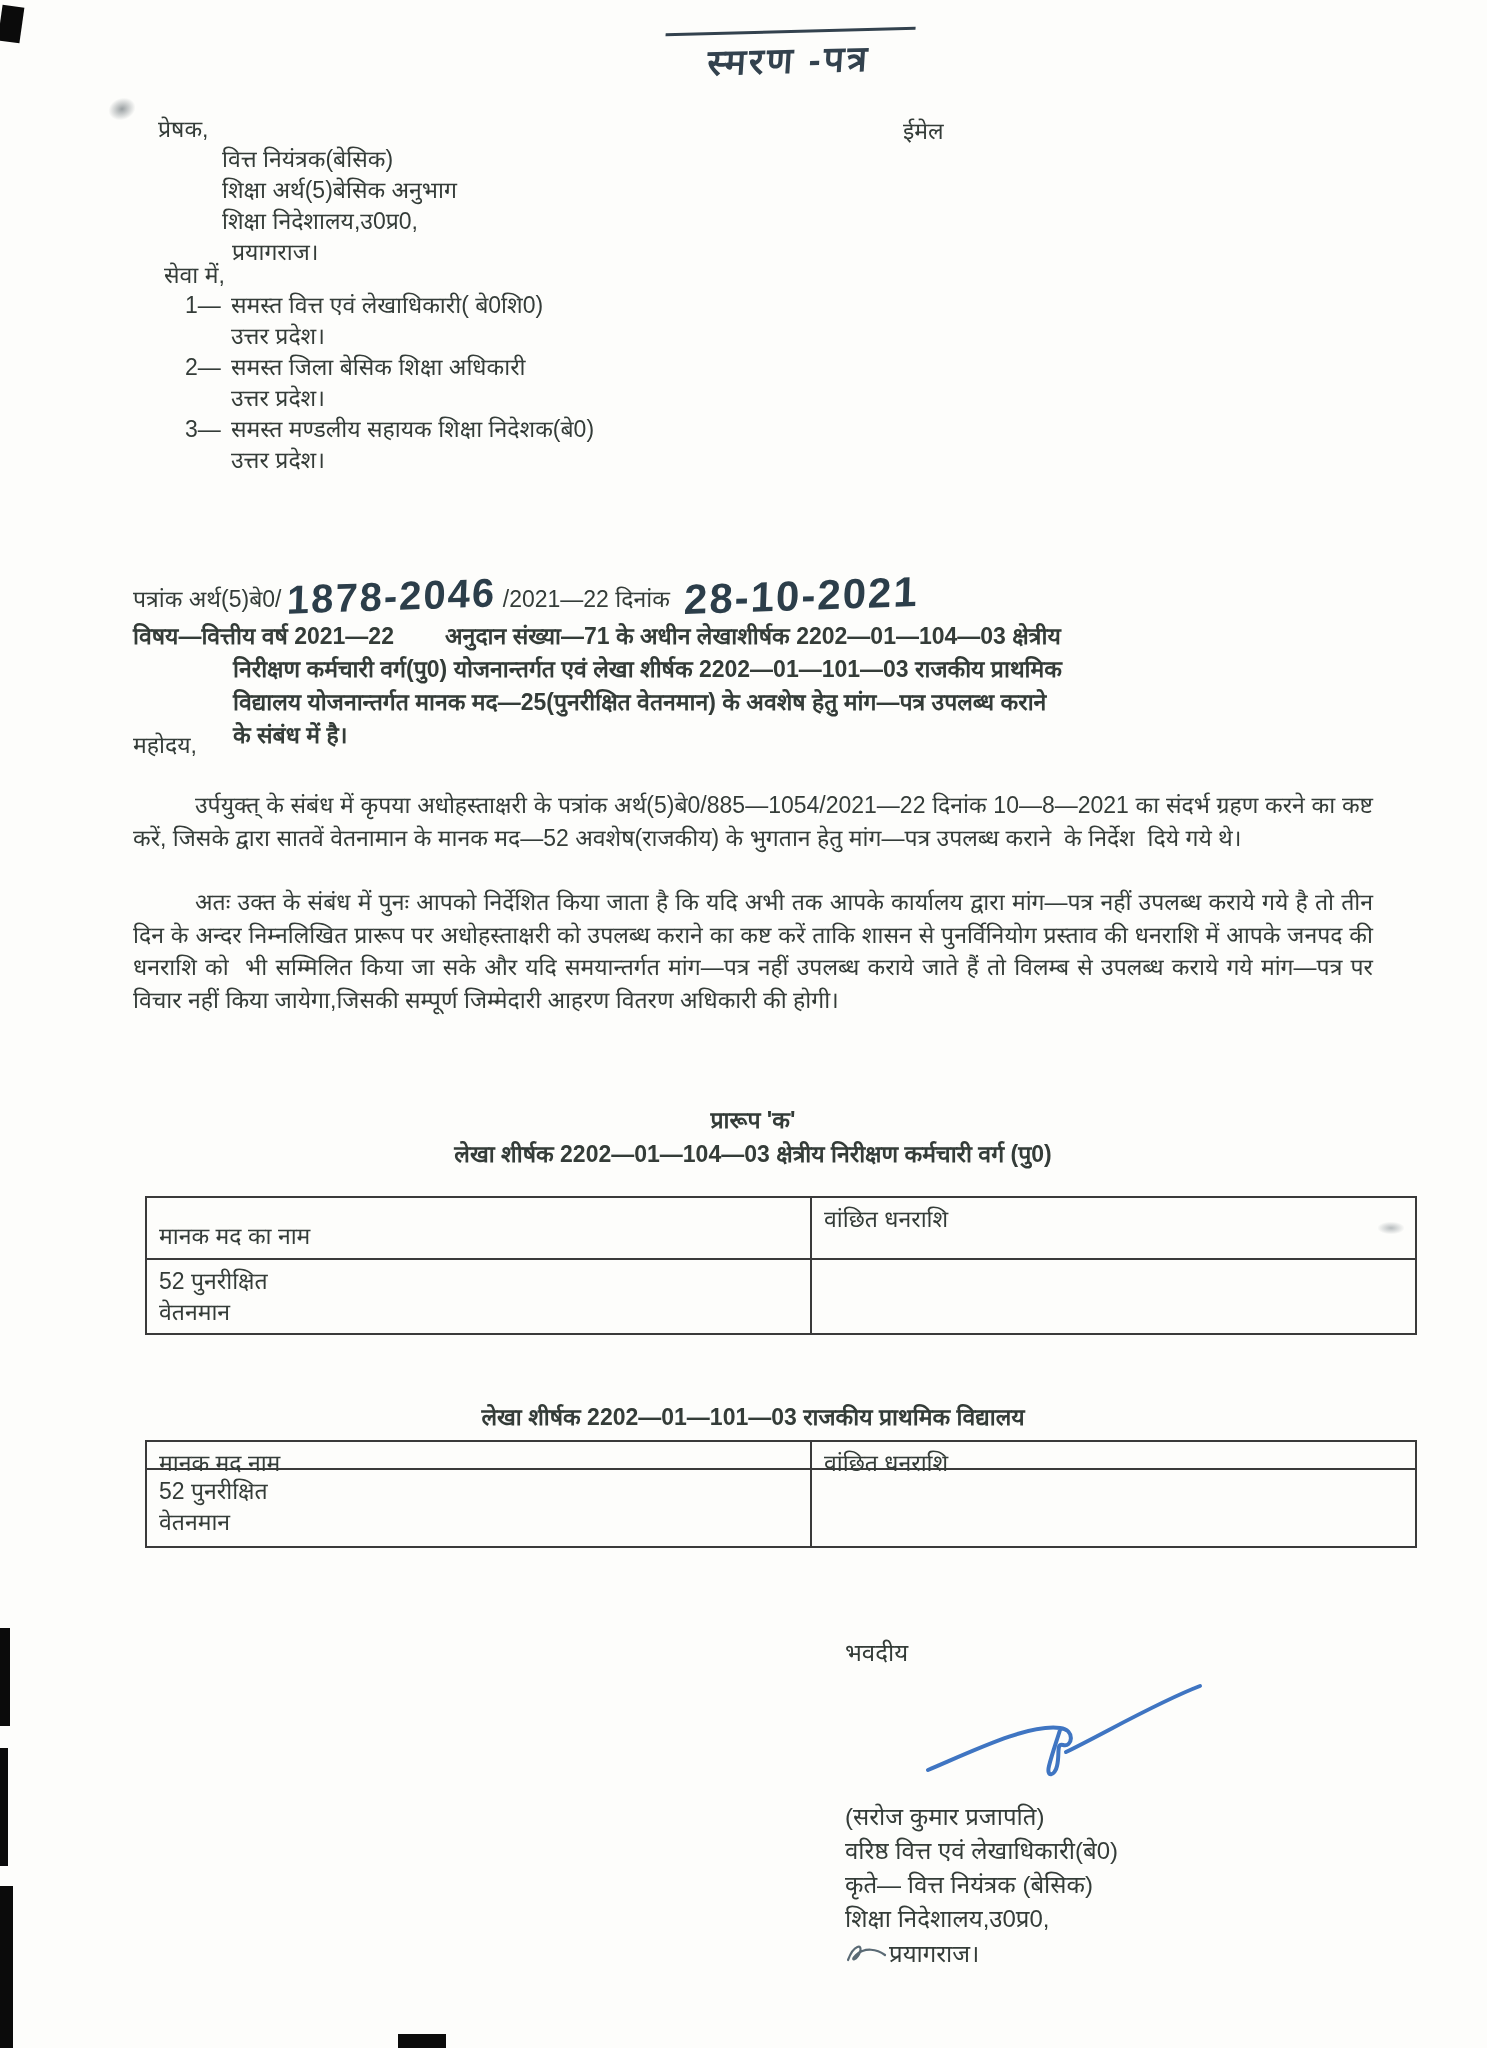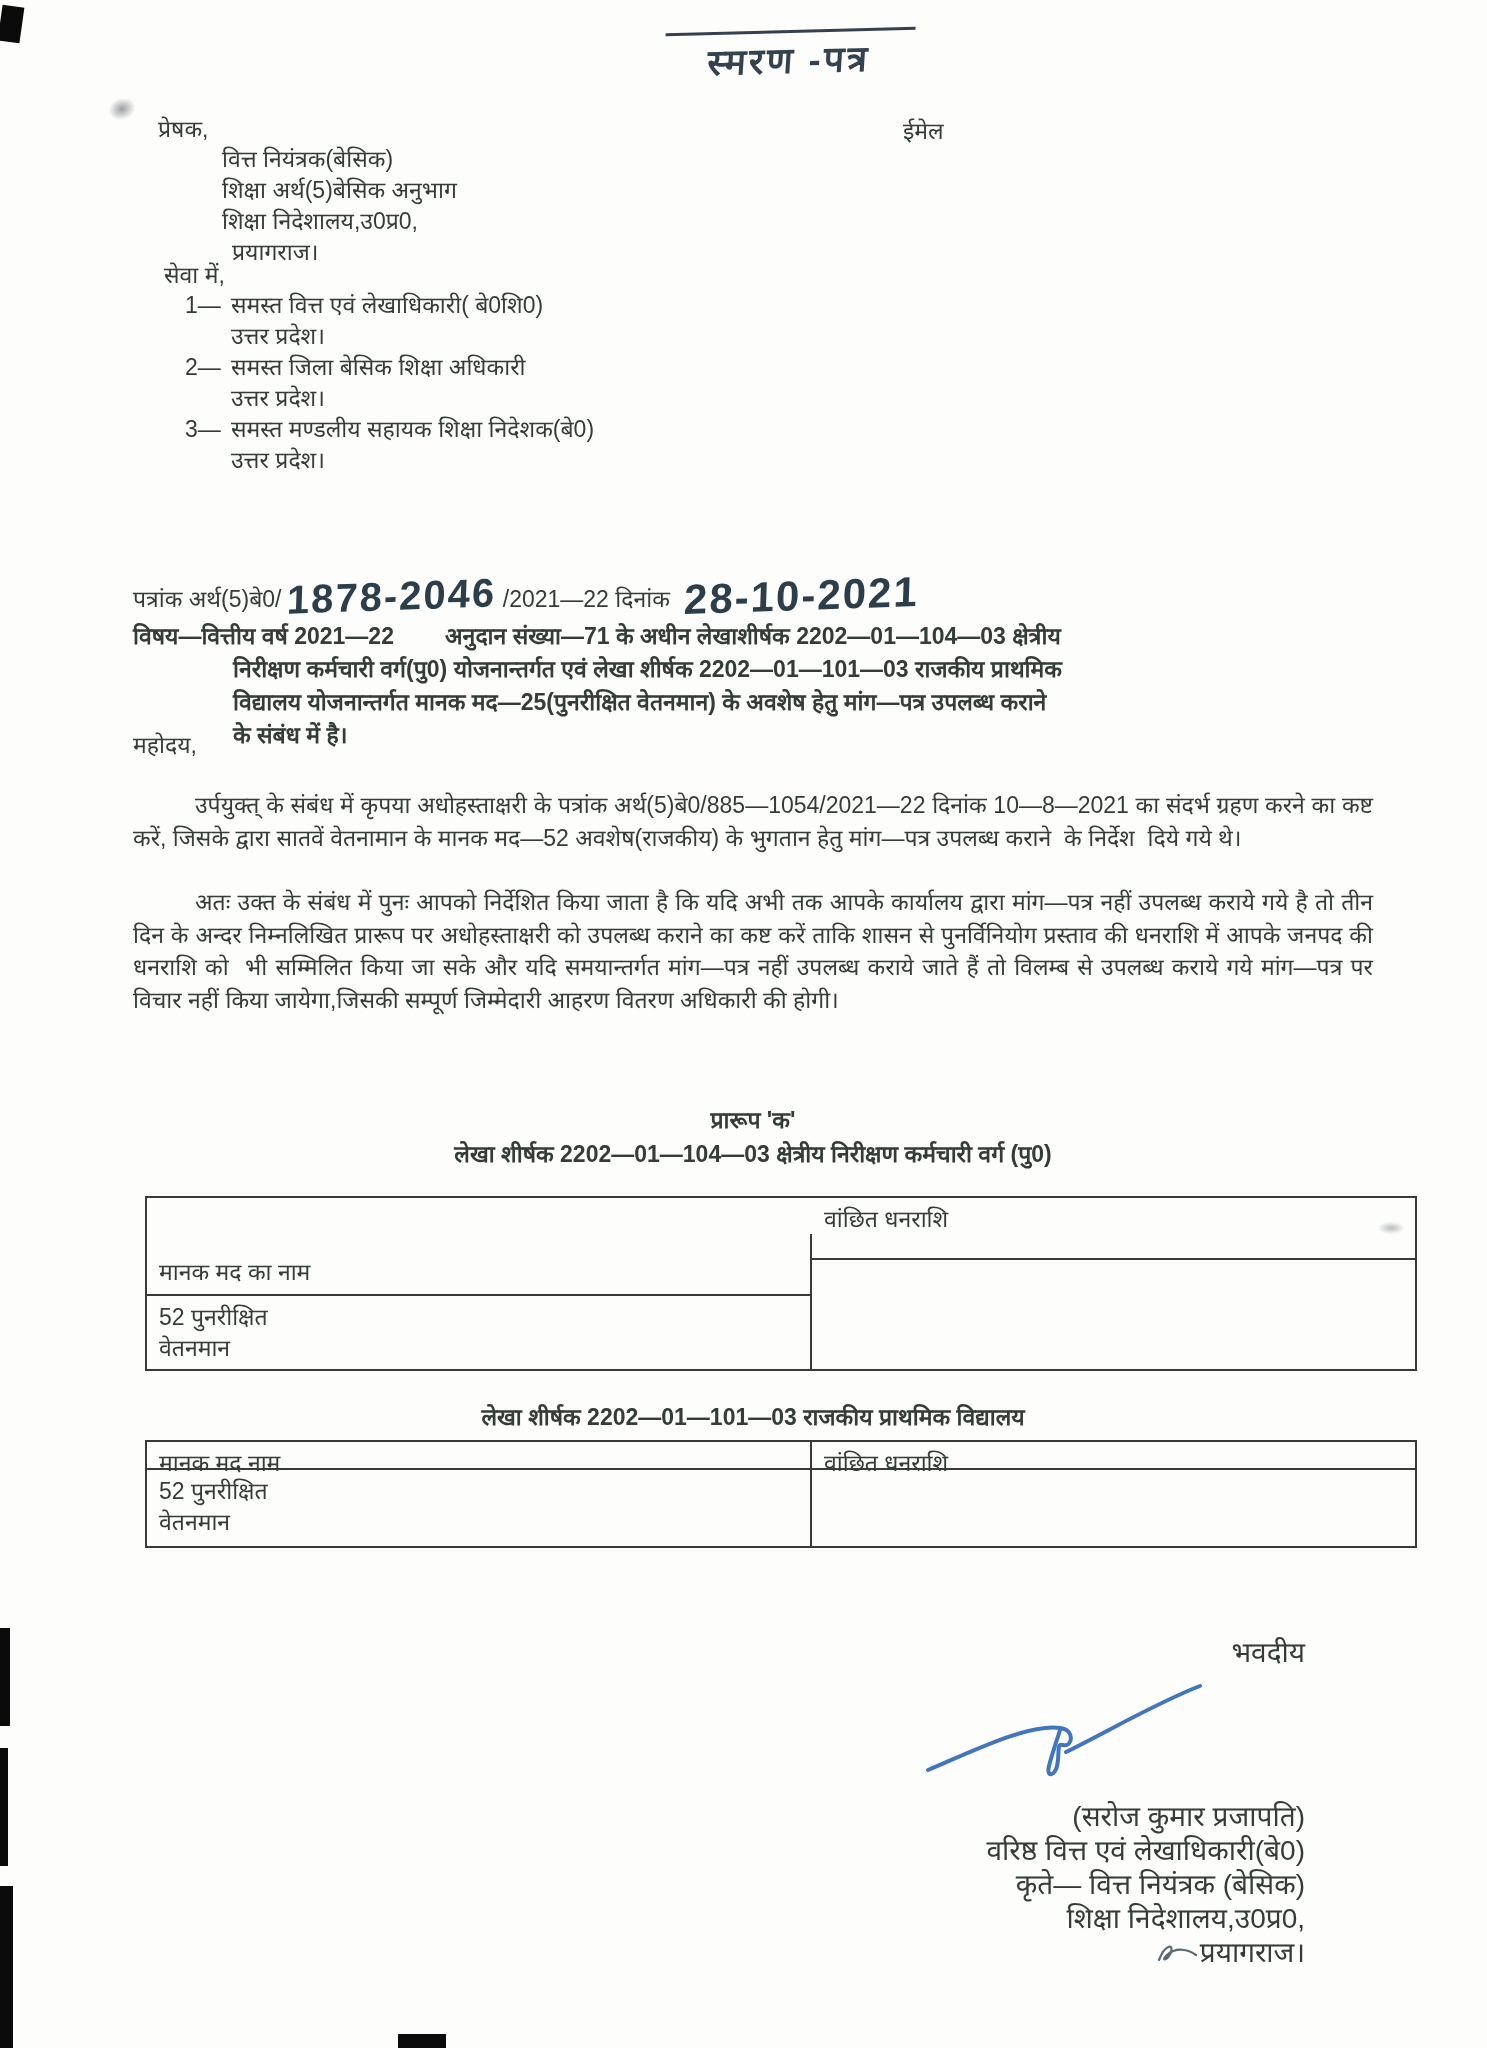--- a/index.html
+++ b/index.html
@@ -61,28 +61,28 @@
   .tbl {
     position:absolute; left:145px; width:1272px;
     display:grid; grid-template-columns:665px 1fr;
     border:2px solid #3a3a3a;
   }
   .tbl .cell { border-right:2px solid #3a3a3a; padding:6px 12px; line-height:31px; }
   .tbl .cell:nth-child(2n) { border-right:none; }
   .tbl .hdr { border-bottom:2px solid #3a3a3a; }
   .tblA { top:1196px; }
   .tblA .hdr { height:62px; }
-  .tblA .hdr.c1 { display:flex; align-items:flex-end;margin-top:36px; }
+  .tblA .hdr.c1 { display:flex; align-items:flex-end; }
   .tblA .body-row { height:73px; }
   .tblB { top:1440px; }
   .tblB .hdr { height:28px; }
   .tblB .body-row { height:76px; }
 
   
-  .sig-block { position:absolute; left:845px; top:1636px; width:460px; text-align:right; line-height:34px; font-size:28px; }
+  .sig-block { position:absolute; left:845px; top:1636px; width:460px; text-align:left; line-height:34px; font-size:24px; }
   .sig-closing { margin-bottom:8px; }
   .sig-svg { display:block; margin:6px auto 2px auto; }
   .sig-line4 { position:relative; }
   .squiggle-svg { position:relative; top:4px; margin-right:2px; }
 
   
   .mark { position:absolute; background:#0b0b0b; }
   .mark1 { left:0; top:6px; width:22px; height:36px; transform:rotate(8deg); }
   .mark2 { left:0; top:1628px; width:10px; height:98px; }
   .mark3 { left:0; top:1748px; width:8px; height:118px; }

